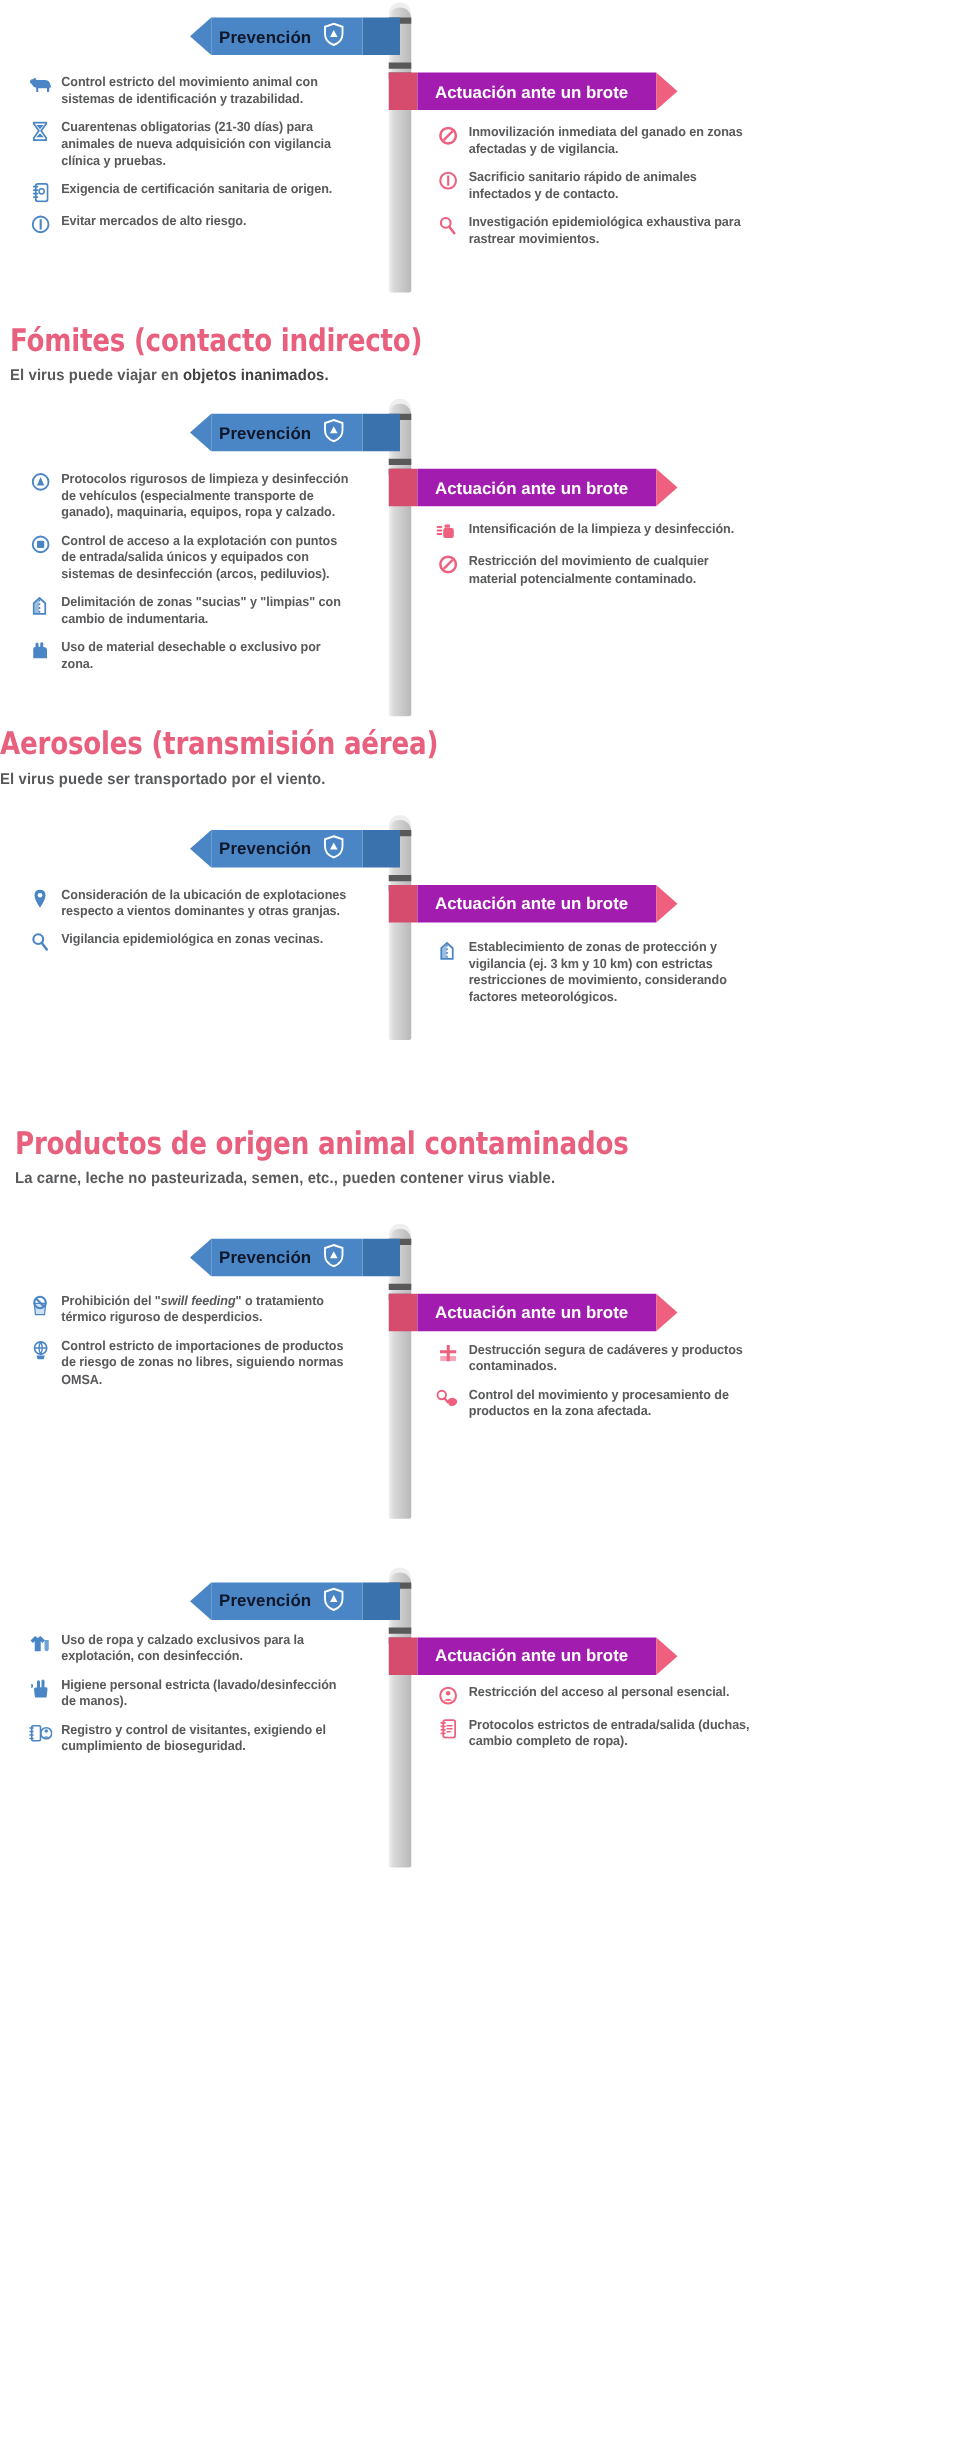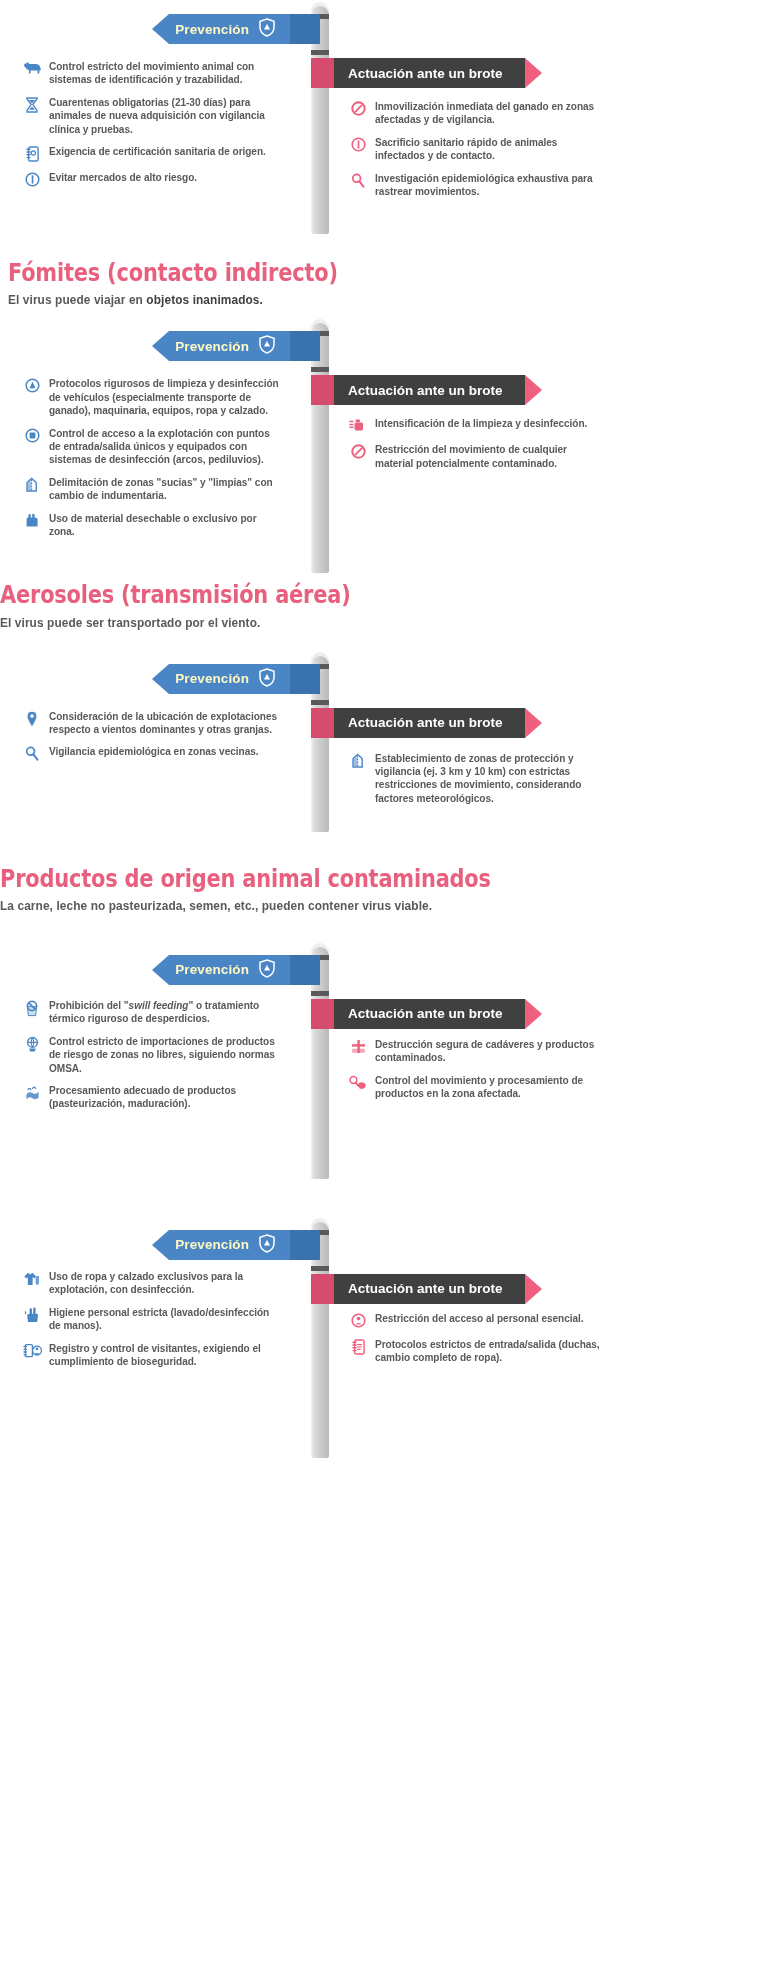--- a/index.html
+++ b/index.html
@@ -73,21 +73,21 @@
   }
   .sign-body-blue {
     position: relative;
     height: 30px;
     background: #4a86c5;
     display: flex;
     align-items: center;
     justify-content: center;
     gap: 9px;
     padding: 0 14px 0 6px;
-    color: #fef9c3;
+    color: #0f172a;
     font-size: 13.5px;
     font-weight: 700;
     letter-spacing: 0.1px;
     white-space: nowrap;
   }
   .sign-body-blue::before {
     content: "";
     position: absolute;
     left: -17px; top: 0;
     width: 0; height: 0;
@@ -104,21 +104,21 @@
   
   .sign-right { left: 311px; }
   .sign-collar-pink {
     width: 23px; height: 30px;
     background: #d64c6f;
     flex: 0 0 23px;
   }
   .sign-body-pink {
     position: relative;
     height: 30px;
-    background: #404040;
+    background: #a21caf;
     display: flex;
     align-items: center;
     padding: 0 22px 0 14px;
     color: #fff;
     font-size: 13.5px;
     font-weight: 700;
     white-space: nowrap;
   }
   .sign-body-pink::after {
     content: "";
@@ -434,21 +434,21 @@
               <path d="M3 14 L3 5.6 L7.6 1.4 L12.2 5.6 L12.2 14 Z" fill="none" stroke="#4a86c5" stroke-width="1.4"></path>
               <path d="M7.6 2.6 L7.6 14" stroke="#4a86c5" stroke-width="1.2" stroke-dasharray="1.6 1.4"></path>
               <path d="M3.6 6.2 L7.2 3 L7.2 13.3 L3.6 13.3 Z" fill="#4a86c5" opacity="0.55"></path>
             </svg>
         </span>
         <span class="txt">Establecimiento de zonas de protección y vigilancia (ej. 3 km y 10 km) con estrictas restricciones de movimiento, considerando factores meteorológicos.</span>
       </div>
     </div>
   </div>
 
-  <div class="sec-head" style="margin-top:26px;padding-left:0;">
+  <div class="sec-head" style="margin-top:62px;padding-left:12px;">
     <div class="sec-title">Productos de origen animal contaminados</div>
     <div class="sec-sub">
       <span>La carne, leche no pasteurizada, semen, etc., pueden contener virus viable.</span><b></b>
     </div>
   </div>
 
   <div class="post-block" style="height:245px;margin-top:28px;">
     <div class="pole-cap" style="top:2px;"></div>
     <div class="pole" style="top:6px;height:232px;"></div>
     <div class="pole-ring" style="top:14px;"></div>
@@ -489,29 +489,20 @@
       <div class="bullet">
         <span class="ico">
           <svg width="17" height="16" viewBox="0 0 17 16">
               <circle cx="8.5" cy="6.4" r="4.9" fill="none" stroke="#4a86c5" stroke-width="1.3"></circle>
               <path d="M3.6 6.4 h9.8 M8.5 1.5 q2.6 4.9 0 9.8 q-2.6 -4.9 0 -9.8" stroke="#4a86c5" stroke-width="1.1" fill="none"></path>
               <path d="M5.2 12.4 h6.6 l-0.9 3 h-4.8 Z" fill="#4a86c5"></path>
             </svg>
         </span>
         <span class="txt">Control estricto de importaciones de productos de riesgo de zonas no libres, siguiendo normas OMSA.</span>
       </div>
-      <div class="bullet">
-        <span class="ico">
-          <svg width="17" height="15" viewBox="0 0 17 15">
-              <path d="M2.4 9.4 q2.6 -3.6 6 -1.4 q3.4 2.2 6.2 -1.2 l0 5.6 q-2.8 3 -6.2 0.8 q-3.4 -2.2 -6 1 Z" fill="#4a86c5" opacity="0.85"></path>
-              <path d="M4 4.6 q1.4 -2.4 3 0 M8.6 3.4 q1.4 -2.4 3 0" stroke="#4a86c5" stroke-width="1.2" fill="none" stroke-linecap="round"></path>
-            </svg>
-        </span>
-        <span class="txt">Procesamiento adecuado de productos (pasteurización, maduración).</span>
-      </div>
     </div>
 
     <div class="col col-right" style="top:97px;">
       <div class="bullet">
         <span class="ico">
           <svg width="17" height="15" viewBox="0 0 17 15">
               <rect x="7.4" y="1" width="2.4" height="13" fill="#ef5f7e"></rect>
               <rect x="2" y="5.2" width="13" height="2.4" fill="#ef5f7e"></rect>
               <path d="M2.2 9.8 h12.6 v4 h-12.6 Z" fill="#ef5f7e" opacity="0.55"></path>
             </svg>

